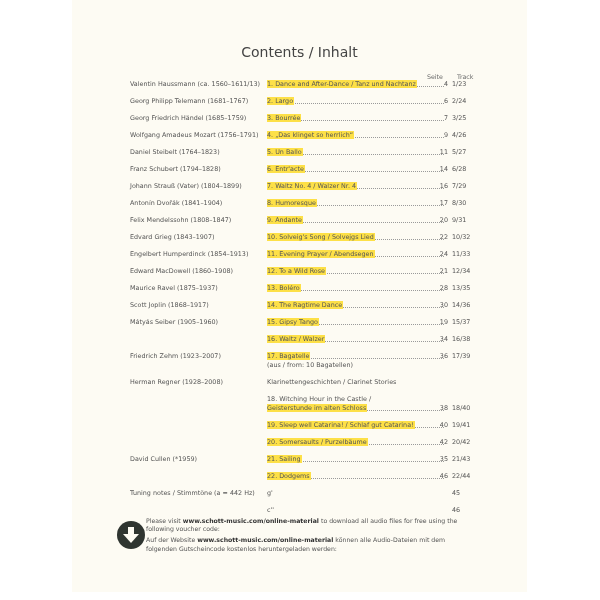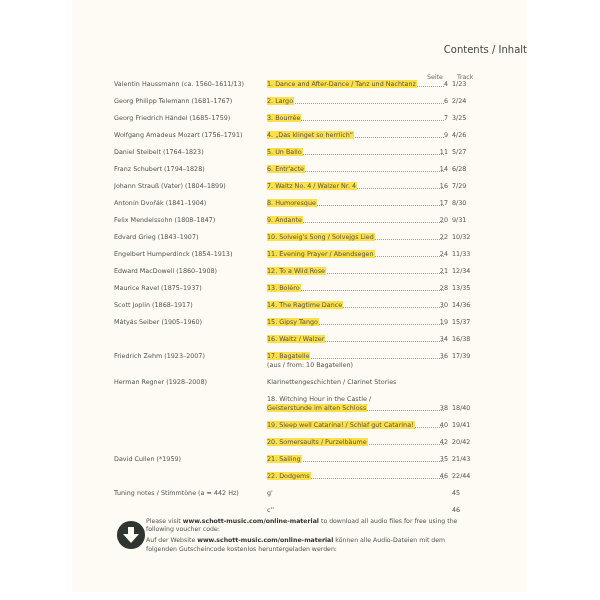--- a/index.html
+++ b/index.html
@@ -5,30 +5,30 @@
     html, body { margin: 0; padding: 0; }
     body {
       width: 600px; height: 600px; background: #ffffff; position: relative; overflow: hidden;
       font-family: "DejaVu Sans", sans-serif; color: #4a4a4a;
     }
     .page {
       position: absolute; left: 72px; top: 0; width: 455px; height: 592px;
       background: #fdfbf3;
     }
     .title {
-      position: absolute; left: 0; right: 0; top: 44px; text-align: right;
-      font-size: 10px; color: #444;
+      position: absolute; left: 0; right: 0; top: 44px; text-align: center;
+      font-size: 14px; color: #444;
     }
     .hdr {
       position: absolute; top: 73px; font-size: 6.3px; color: #6a6a6a;
     }
     .row {
       position: absolute; left: 0; right: 0; font-size: 6.4px; line-height: 8px; color: #555;
     }
-    .composer { position: absolute; left: 42px; white-space: nowrap; }
+    .composer { position: absolute; left: 58px; white-space: nowrap; }
     .piece {
       position: absolute; left: 195px; width: 177px; white-space: nowrap; overflow: hidden;
     }
     .piece .t { background: #fde047; padding-right: 1px; position: relative; z-index: 1; }
     .piece .dots {
       position: absolute; left: 0; right: 0; bottom: 1px; border-bottom: 1px dotted #9a9a9a; z-index: 0;
     }
     .page-no { position: absolute; left: 362px; width: 14px; text-align: right; }
     .track { position: absolute; left: 380px; width: 24px; text-align: left; }
     .sub { position: absolute; left: 195px; white-space: nowrap; }

